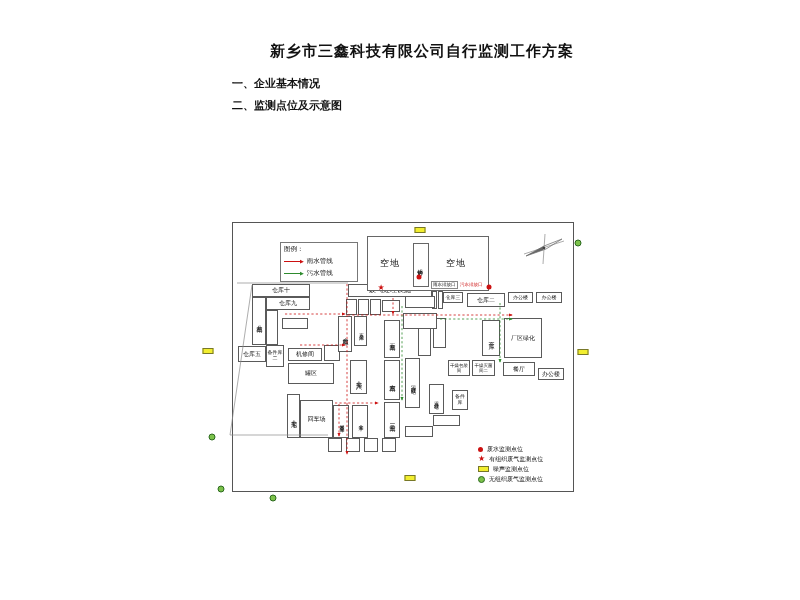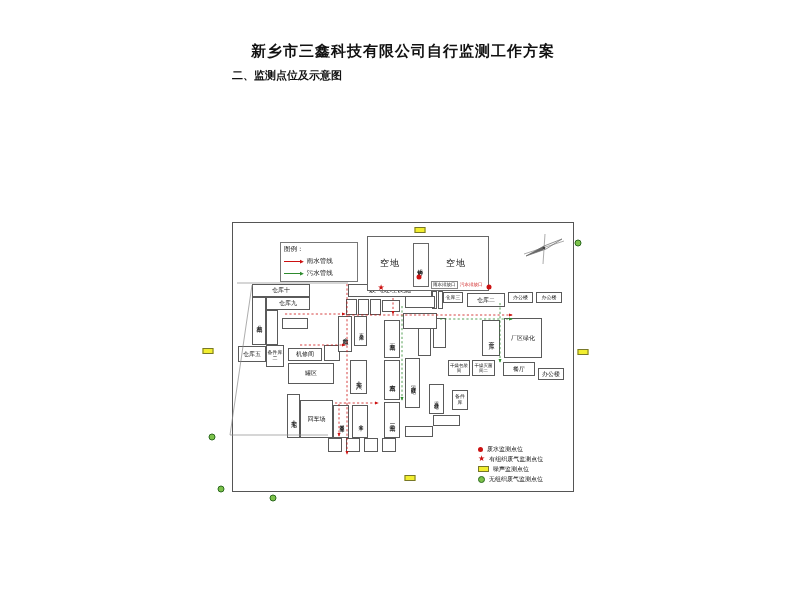--- a/index.html
+++ b/index.html
@@ -1,20 +1,20 @@
 <!DOCTYPE html>
 <html><head>
 <meta charset="utf-8">
 <style>
   html,body{margin:0;padding:0;}
   body{width:800px;height:600px;background:#ffffff;overflow:hidden;position:relative;
        font-family:"Liberation Serif", serif;color:#111;}
   
   .doc{position:absolute;left:232px;top:42px;width:342px;}
-  .doc-title{font-size:15px;font-weight:bold;text-align:center;letter-spacing:1px;}
+  .doc-title{font-size:15px;font-weight:bold;text-align:right;letter-spacing:1px;}
   .doc-h{font-size:11px;font-weight:bold;margin-top:15px;}
   .doc-p{font-size:11.2px;line-height:21.5px;text-indent:2em;text-align:justify;margin-top:4px;}
   .doc-h2{font-size:11px;font-weight:bold;margin-top:7px;}
   
   .diagram{position:absolute;left:200px;top:222px;width:400px;height:300px;}
   .d-border{position:absolute;left:32px;top:0;width:340px;height:268px;border:1px solid #555;background:#fff;}
   .layer{position:absolute;left:0;top:0;width:400px;height:300px;}
   svg.layer{pointer-events:none;}
   .room{position:absolute;border:1px solid #5a5a5a;background:#fff;display:flex;align-items:center;
         justify-content:center;text-align:center;line-height:1.15;color:#111;box-sizing:border-box;padding:0;}
@@ -50,20 +50,21 @@
   .sw-noise{width:11px;height:6px;background:#f2ee2f;border:1px solid #77772a;box-sizing:border-box;}
   .sw-gas{width:7px;height:7px;background:#7cc24a;border:1.5px solid #2c6a1f;border-radius:50%;box-sizing:border-box;}
   .pt-label{font-size:6px;}
   .compass{position:absolute;left:322px;top:10px;z-index:4;}
 </style>
 </head>
 <body>
 
 <div class="doc">
   <div class="doc-title">新乡市三鑫科技有限公司自行监测工作方案</div>
+  <div class="doc-h">一、企业基本情况</div>
   <div class="doc-h2">二、监测点位及示意图</div>
 </div>
 
 <div class="diagram">
   <div class="d-border"></div>
 
   <div class="layer">
       <div class="room" style="left: 52px; top: 62px; width: 58px; height: 13px; font-size: 6px;">仓库十</div>
       <div class="room" style="left: 66px; top: 75px; width: 44px; height: 13px; font-size: 6px;">仓库九</div>
       <div class="room v" style="left: 52px; top: 75px; width: 14px; height: 48px; font-size: 6px;">八车间</div>

